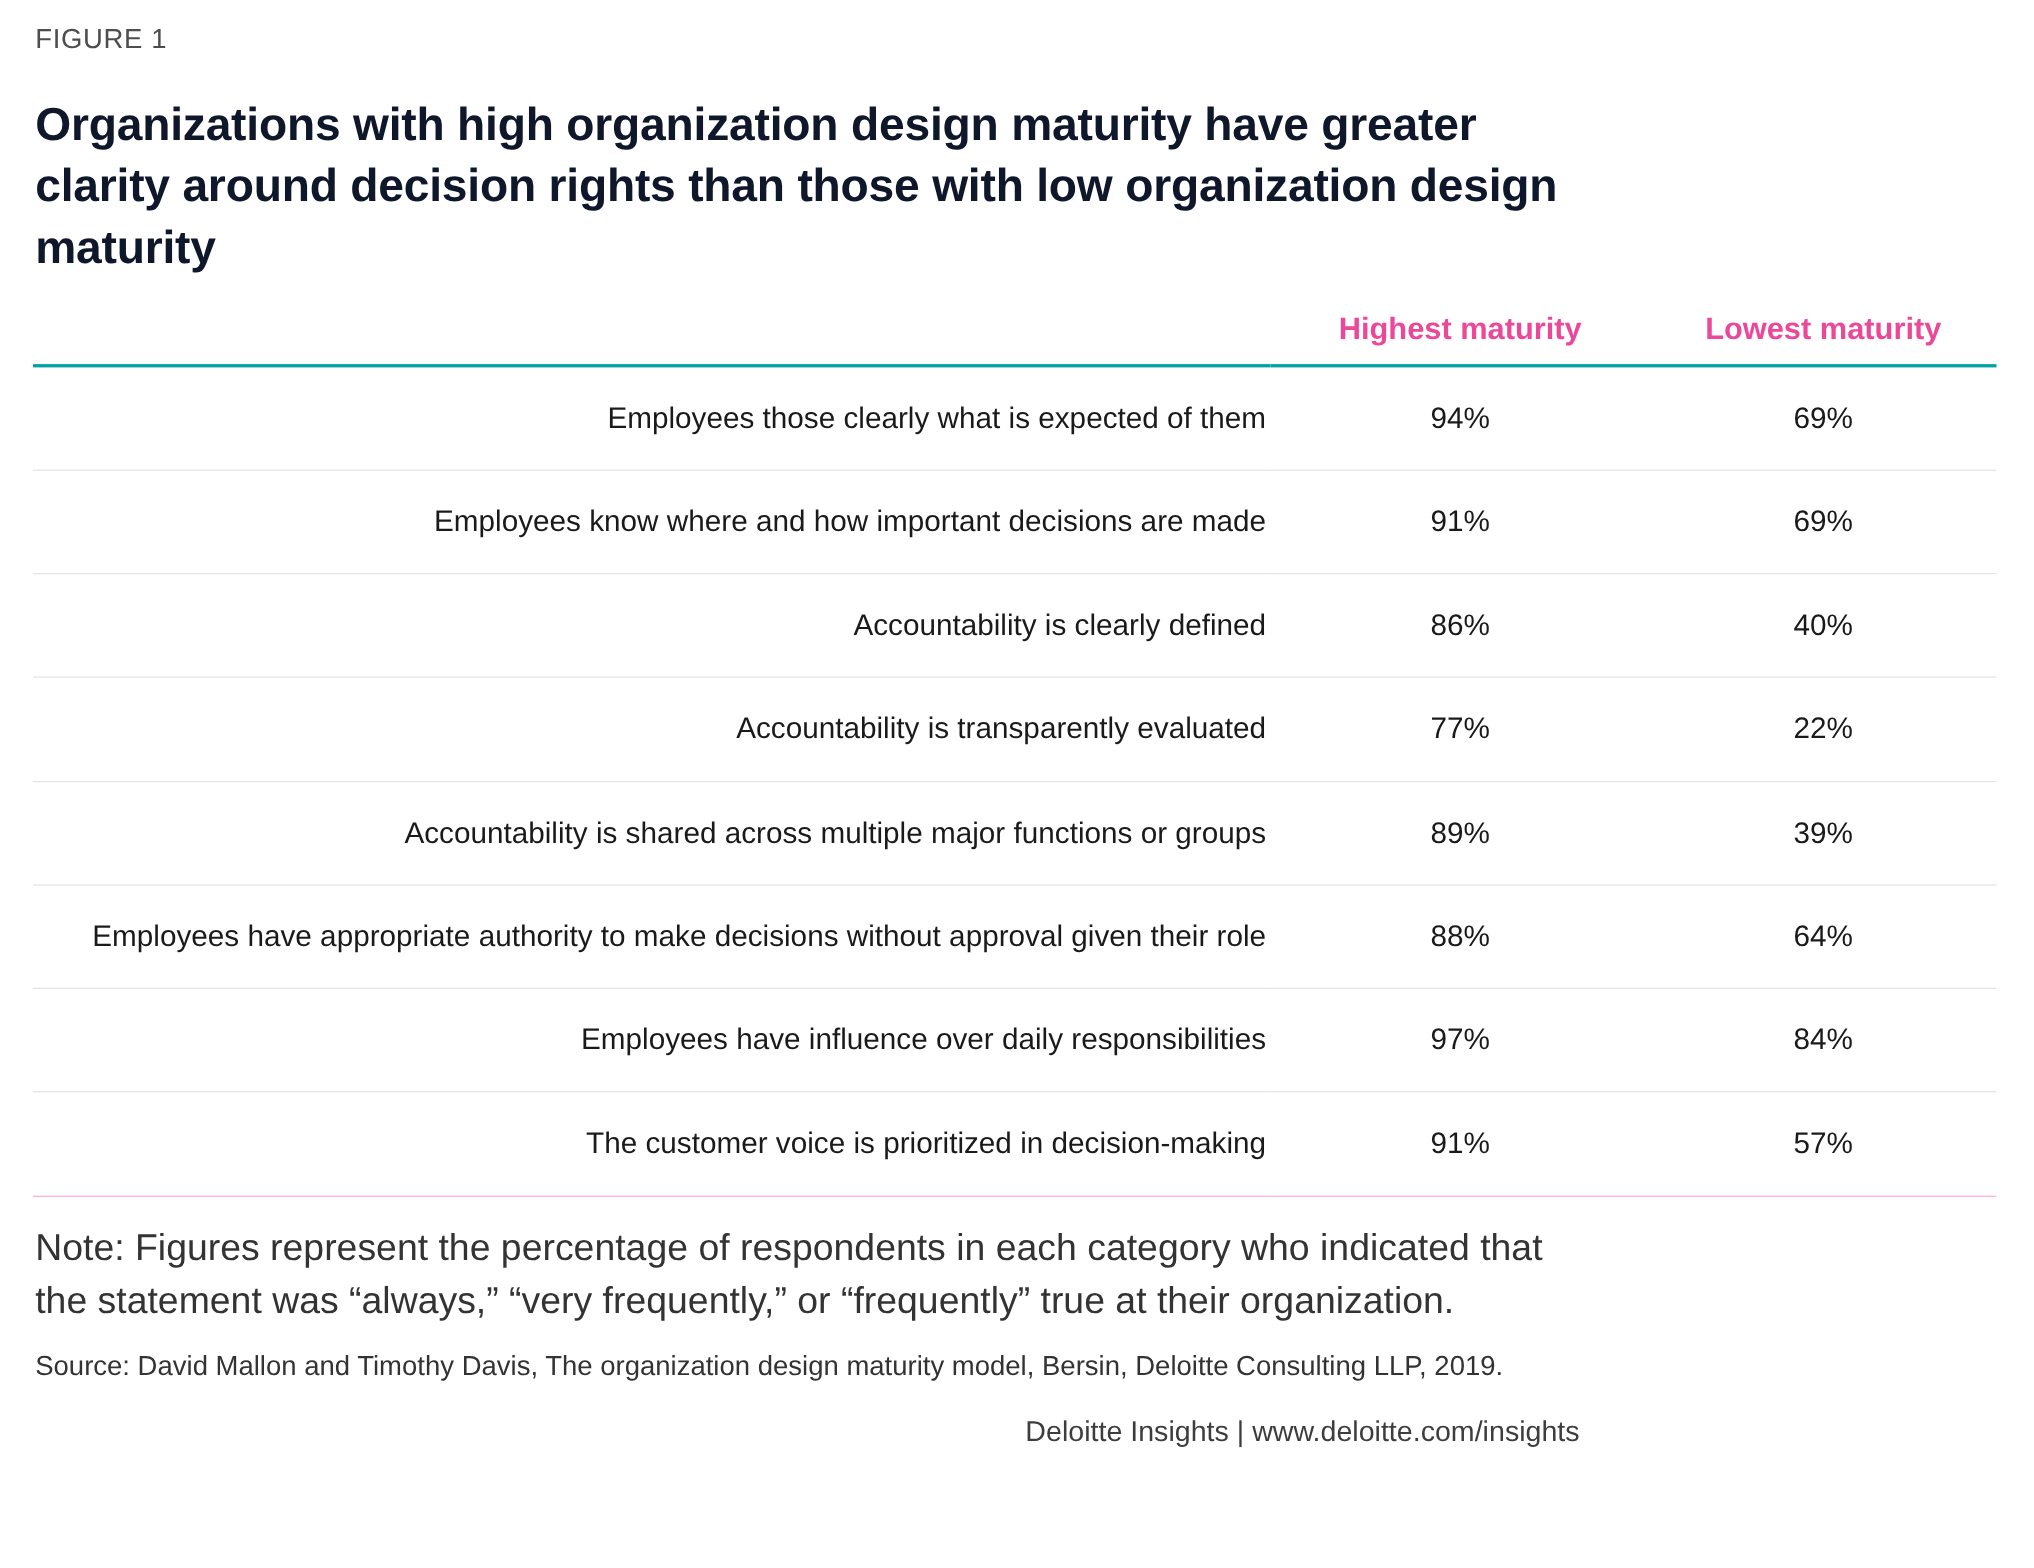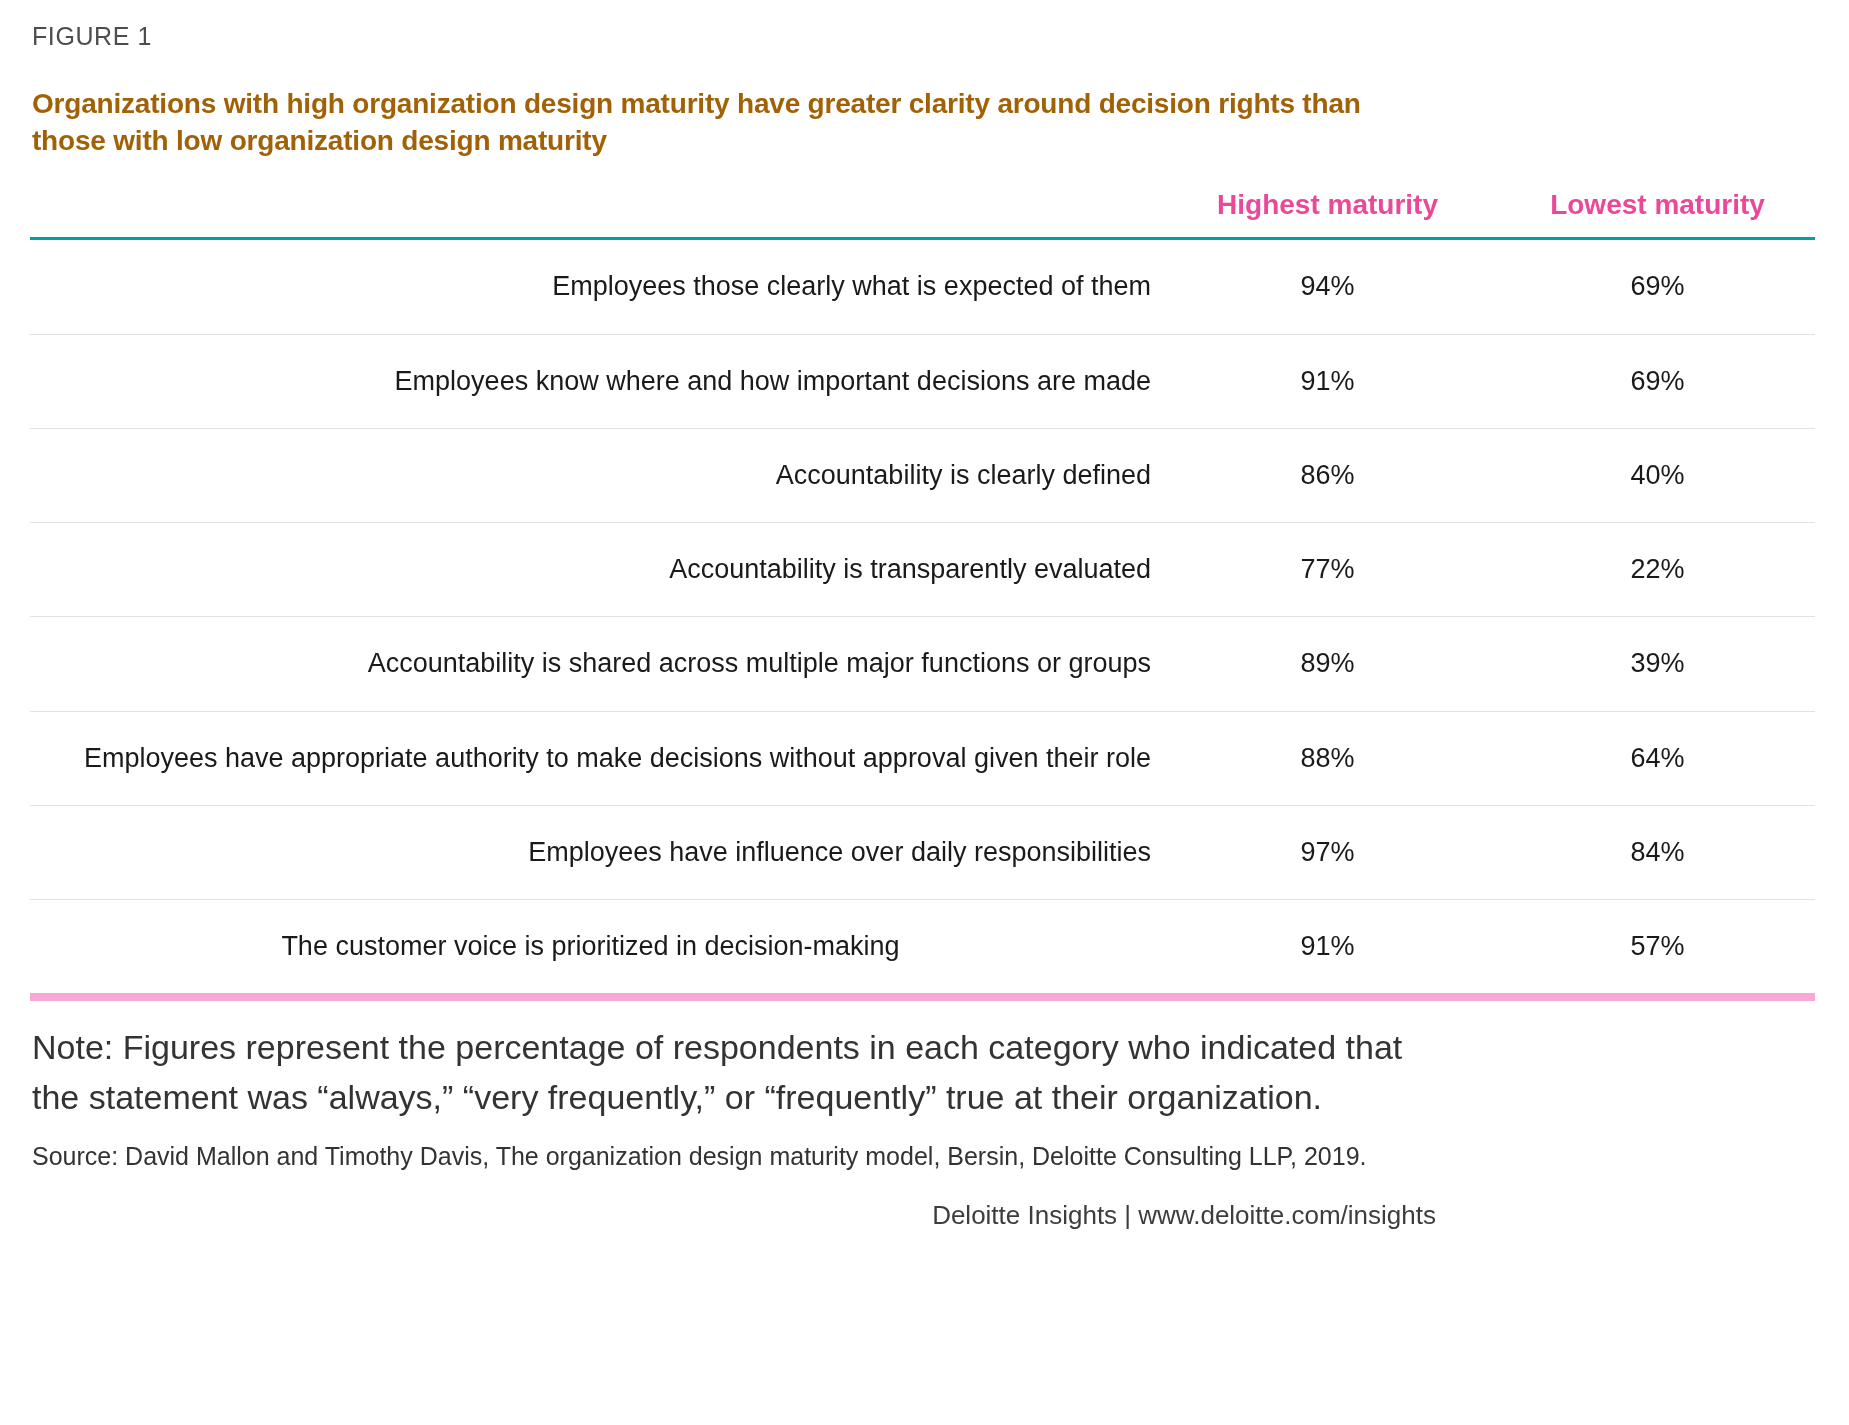--- a/index.html
+++ b/index.html
@@ -22,24 +22,24 @@
     position: relative;
   }
   .figure-label {
     font-size: 25px;
     letter-spacing: 0.6px;
     color: #4d4d4d;
     font-weight: 400;
     margin: 0 0 34px 2px;
   }
   .figure-title {
-    font-size: 28px;
+    font-size: 42px;
     font-weight: 700;
     line-height: 1.33;
-    color: #a16207;
+    color: #0f172a;
     margin: 0 0 30px 2px;
     max-width: 1800px;
     letter-spacing: -0.2px;
   }
   table.data-table {
     width: 100%;
     border-collapse: collapse;
     table-layout: fixed;
   }
   table.data-table col.c-stmt { width: 1125px; }
@@ -63,21 +63,21 @@
     padding: 28px 0;
     border-bottom: 1px solid #e2e2e2;
     vertical-align: middle;
     line-height: 1.38;
   }
   tbody td.stmt {
     text-align: right;
     padding-right: 4px;
   }
   tbody td.num { text-align: center; }
-  tbody tr:last-child td { border-bottom: 8px solid #f9a8d4; text-align: center; }
+  tbody tr:last-child td { border-bottom: 1px solid #f9a8d4; }
 
   .notes {
     margin-top: 22px;
   }
   .note-line {
     font-size: 34px;
     color: #333333;
     line-height: 1.45;
     margin: 0 0 16px 2px;
   }

